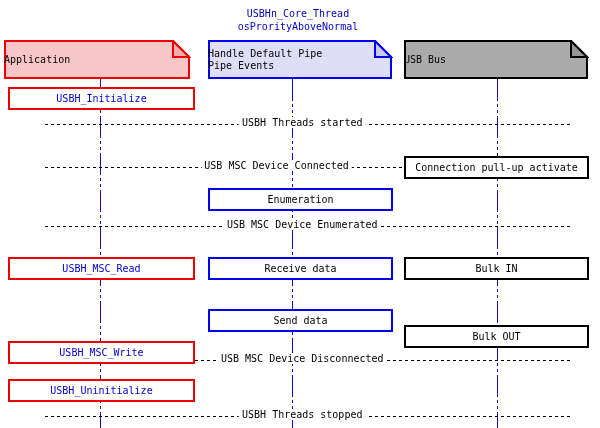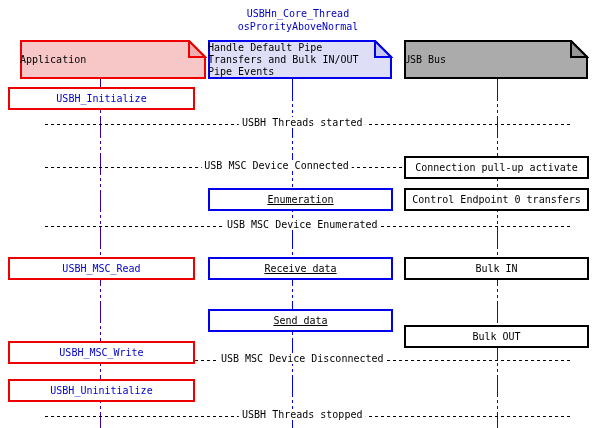--- a/index.html
+++ b/index.html
@@ -25,34 +25,34 @@
   .core-line{--c:#0000ee;left:292px;}
   .bus-line{--c:#3a0099;left:497px;}
   
   .note{position:absolute;top:40px;height:39px;z-index:2;}
   .note svg{position:absolute;left:0;top:0;}
   .note .note-label{
     position:absolute;left:0;top:0;right:0;bottom:0;
     display:flex;flex-direction:column;align-items:flex-start;justify-content:center;
     text-align:center;line-height:12px;z-index:3;
   }
-  .note-app{left:20px;width:187px;text-decoration:underline;}
+  .note-app{left:4px;width:187px;text-decoration:underline;}
   .note-core{left:208px;width:185px;}
   .note-bus{left:404px;width:185px;}
   
   .box{
     position:absolute;height:23px;background:#ffffff;z-index:2;
     display:flex;align-items:center;justify-content:center;
     box-sizing:border-box;border:2px solid #000;white-space:nowrap;
   }
   .box.red{border-color:#ee0000;color:#0000cc;}
   .box.blue{border-color:#0000ee;color:#000;}
   .box.black{border-color:#000000;color:#000;}
   .col1{left:8px;width:187px;}
-  .col2{left:208px;width:185px;text-decoration:underline;}
+  .col2{left:208px;width:185px;}
   .col3{left:404px;width:185px;}
   
   .event{
     position:absolute;height:1px;z-index:1;
     background:repeating-linear-gradient(90deg,#000 0 3px,transparent 3px 6px);
   }
   .event .event-label{
     position:absolute;top:-7px;left:49%;transform:translateX(-50%);
     background:#ffffff;padding:0 3px;white-space:nowrap;z-index:2;color:#000;
   }
@@ -80,21 +80,20 @@
     <div class="note-label">Application</div>
   </div>
 
   <div class="note note-core">
     <svg width="185" height="39">
       <polygon points="1,1 167,1 183,17 183,38 1,38" fill="#dedef7" stroke="#0000ee" stroke-width="2"></polygon>
       <polygon points="167,1 183,17 167,17" fill="#c9c9f2" stroke="#0000ee" stroke-width="2"></polygon>
     </svg>
     <div class="note-label">
       <div>Handle Default Pipe</div>
-      <div>Transfers and Bulk IN/OUT</div>
       <div>Pipe Events</div>
     </div>
   </div>
 
   <div class="note note-bus">
     <svg width="185" height="39">
       <polygon points="1,1 167,1 183,17 183,38 1,38" fill="#ababab" stroke="#000000" stroke-width="2"></polygon>
       <polygon points="167,1 183,17 167,17" fill="#969696" stroke="#000000" stroke-width="2"></polygon>
     </svg>
     <div class="note-label">USB Bus</div>
@@ -103,21 +102,20 @@
   <div class="box red col1" style="top:87px;">USBH_Initialize</div>
   <div class="box red col1" style="top:257px;">USBH_MSC_Read</div>
   <div class="box red col1" style="top:309px;margin-top:32px;">USBH_MSC_Write</div>
   <div class="box red col1" style="top:379px;">USBH_Uninitialize</div>
 
   <div class="box blue col2" style="top:188px;">Enumeration</div>
   <div class="box blue col2" style="top:257px;">Receive data</div>
   <div class="box blue col2" style="top:309px;">Send data</div>
 
   <div class="box black col3" style="top:156px;">Connection pull-up activate</div>
-  <div class="box black col3" style="top:188px;">Control Endpoint 0 transfers</div>
   <div class="box black col3" style="top:257px;">Bulk IN</div>
   <div class="box black col3" style="top:309px;margin-top:16px;">Bulk OUT</div>
 
   <div class="event" style="top:124px;left:45px;right:30px;">
     <span class="event-label">USBH Threads started</span>
   </div>
   <div class="event connected" style="top:167px;left:45px;width:359px;">
     <span class="event-label">USB MSC Device Connected</span>
   </div>
   <div class="event" style="top:226px;left:45px;right:30px;">

